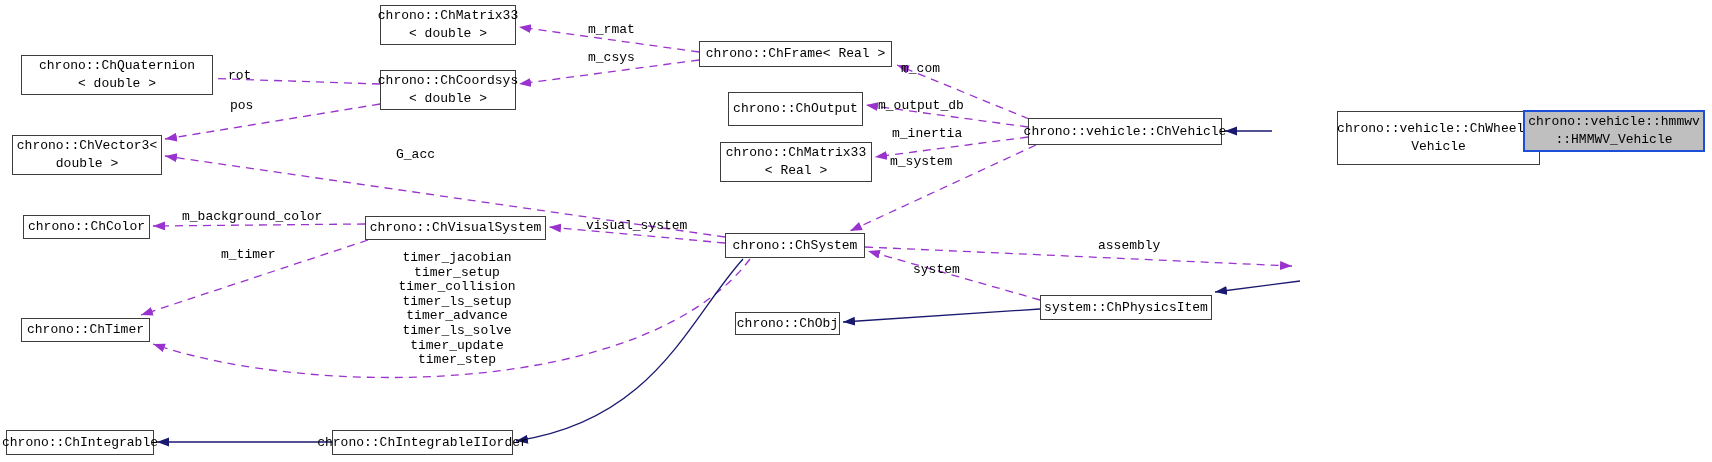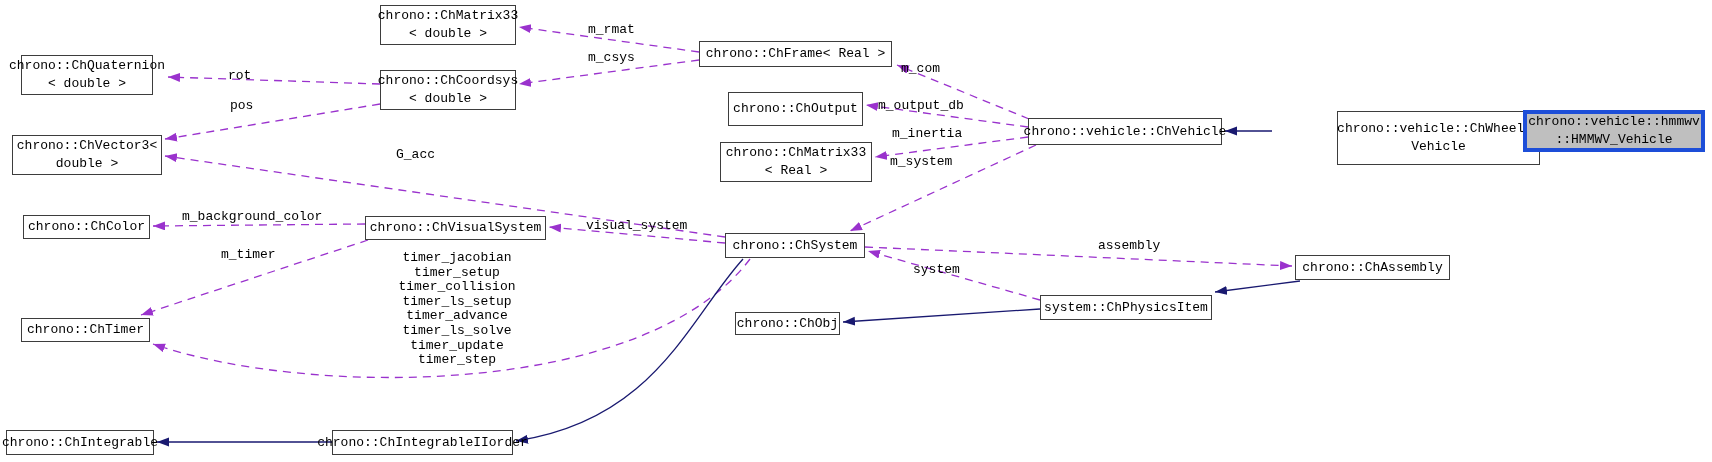--- a/index.html
+++ b/index.html
@@ -16,21 +16,21 @@
   #edges{position:absolute;left:0;top:0;width:1712px;height:462px;}
   .edge-dashed{stroke:var(--dashed);stroke-width:1.3;fill:none;stroke-dasharray:8 6;}
   .edge-solid{stroke:var(--solid);stroke-width:1.3;fill:none;}
   .mk-purple{fill:var(--dashed);}
   .mk-blue{fill:var(--solid);}
   .node{
     position:absolute;box-sizing:border-box;background:#fff;border:1.4px solid var(--border);
     display:flex;align-items:center;justify-content:center;text-align:center;
     font-size:13px;line-height:1.35;color:#000;white-space:pre-line;z-index:2;
   }
-  .node--current{background:var(--hifill);border:4px solid #1d4ed8;}
+  .node--current{background:var(--hifill);border:2px solid #1d4ed8;}
   .elabel{
     position:absolute;font-size:13px;color:#000;white-space:pre-line;z-index:3;
   }
   .elabel--stack{text-align:center;line-height:14.6px;}
 </style>
 </head>
 <body>
 
 <div id="canvas">
 
@@ -63,39 +63,38 @@
     <path class="edge-solid" d="M1272,131 L1225,131" marker-end="url(#arrowB)"></path>
     <path class="edge-solid" d="M1523,131 L1478,131" marker-end="url(#arrowB)"></path>
     <path class="edge-solid" d="M1300,281 L1215,292" marker-end="url(#arrowB)"></path>
     <path class="edge-solid" d="M1040,309 L843,322" marker-end="url(#arrowB)"></path>
     <path class="edge-solid" d="M743,259 C688,320 655,420 516,441" marker-end="url(#arrowB)"></path>
     <path class="edge-solid" d="M332,442 L157,442" marker-end="url(#arrowB)"></path>
   </svg>
 
   <div class="node" style="left:380px;top:5px;width:136px;height:40px"><span>chrono::ChMatrix33
 &lt; double &gt;</span></div>
-  <div class="node" style="left:21px;top:55px;width:132px;height:40px"><span>chrono::ChQuaternion
+  <div class="node" style="left:21px;top:55px;width:192px;height:40px"><span>chrono::ChQuaternion
 &lt; double &gt;</span></div>
   <div class="node" style="left:380px;top:70px;width:136px;height:40px"><span>chrono::ChCoordsys
 &lt; double &gt;</span></div>
   <div class="node" style="left:699px;top:41px;width:193px;height:26px"><span>chrono::ChFrame&lt; Real &gt;</span></div>
   <div class="node" style="left:12px;top:135px;width:150px;height:40px"><span>chrono::ChVector3&lt;
 double &gt;</span></div>
   <div class="node" style="left:728px;top:92px;width:135px;height:34px"><span>chrono::ChOutput</span></div>
   <div class="node" style="left:720px;top:142px;width:152px;height:40px"><span>chrono::ChMatrix33
 &lt; Real &gt;</span></div>
   <div class="node" style="left:1028px;top:118px;width:194px;height:27px"><span>chrono::vehicle::ChVehicle</span></div>
   <div class="node" style="left:1337px;top:111px;width:203px;height:54px"><span>chrono::vehicle::ChWheeled
 Vehicle</span></div>
   <div class="node node--current" style="left:1523px;top:110px;width:182px;height:42px"><span>chrono::vehicle::hmmwv
 ::HMMWV_Vehicle</span></div>
   <div class="node" style="left:23px;top:215px;width:127px;height:24px"><span>chrono::ChColor</span></div>
   <div class="node" style="left:365px;top:216px;width:181px;height:24px"><span>chrono::ChVisualSystem</span></div>
   <div class="node" style="left:725px;top:233px;width:140px;height:25px"><span>chrono::ChSystem</span></div>
-  <div class="node" style="left:1295px;top:255px;width:155px;height:25px"><span>chrono::ChAssembly</span></div>
   <div class="node" style="left:1040px;top:295px;width:172px;height:25px"><span>system::ChPhysicsItem</span></div>
   <div class="node" style="left:735px;top:312px;width:105px;height:23px"><span>chrono::ChObj</span></div>
   <div class="node" style="left:21px;top:318px;width:129px;height:24px"><span>chrono::ChTimer</span></div>
   <div class="node" style="left:6px;top:430px;width:148px;height:25px"><span>chrono::ChIntegrable</span></div>
   <div class="node" style="left:332px;top:430px;width:181px;height:25px"><span>chrono::ChIntegrableIIorder</span></div>
 
   <div class="elabel" style="left:588px;top:22px">m_rmat</div>
   <div class="elabel" style="left:588px;top:50px">m_csys</div>
   <div class="elabel" style="left:228px;top:68px">rot</div>
   <div class="elabel" style="left:230px;top:98px">pos</div>

